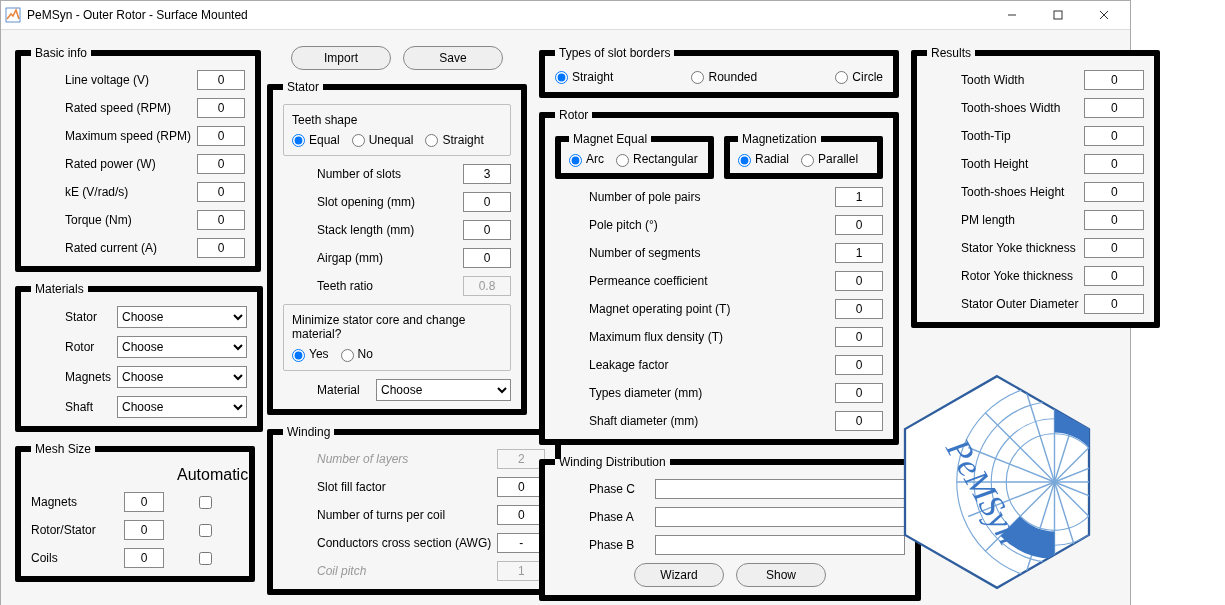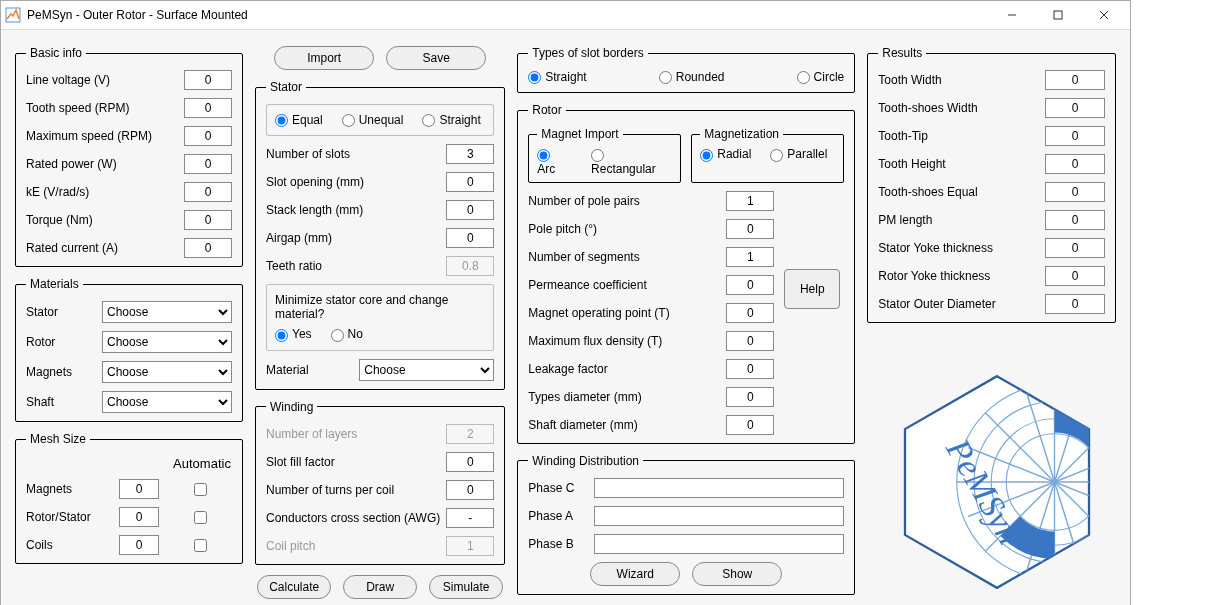--- a/index.html
+++ b/index.html
@@ -60,40 +60,41 @@
   .col {
     display: flex;
     flex-direction: column;
     gap: 10px;
   }
   .col1 { width: 240px; }
   .col2 { width: 260px; }
   .col3 { width: 360px; }
   .col4 { width: 275px; }
   fieldset.group {
-    border: 1px solid #000000;
+    border: 6px solid #000000;
     border-radius: 2px;
     padding: 10px 10px 8px 10px;
     margin: 0;
     background: #f6f6f6;
   }
   fieldset.group > legend {
     padding: 0 4px;
     font-size: 12px;
   }
   .row {
     display: flex;
     align-items: center;
     justify-content: space-between;
     margin-bottom: 8px;
     gap: 6px;
   }
   .row:last-child { margin-bottom: 0; }
   .row label.lbl {
     white-space: nowrap;
+    margin-left: 34px;
   }
   .numbox, .txtbox {
     width: 48px;
     height: 20px;
     border: 1px solid #888;
     background: #fff;
     text-align: center;
     font-size: 12px;
     box-sizing: border-box;
     padding: 0 2px;
@@ -127,21 +128,21 @@
     cursor: pointer;
   }
   .btn.sq { border-radius: 12px; }
   .btnrow {
     display: flex;
     gap: 12px;
     justify-content: center;
   }
   .radiorow {
     display: flex;
-    gap: 19px;
+    gap: 12px;
     align-items: center;
   }
   input[type=radio], input[type=checkbox] {
     margin: 0 4px 0 0;
     vertical-align: middle;
   }
   .subgroup {
     border: 1px solid #c0c0c0;
     border-radius: 2px;
     padding: 8px 8px;
@@ -151,21 +152,21 @@
     font-size: 12px;
     margin-bottom: 6px;
   }
   .meshtbl {
     display: grid;
     grid-template-columns: 80px 50px 60px;
     row-gap: 8px;
     column-gap: 8px;
     align-items: center;
   }
-  .meshhdr { font-size: 13px; text-align: center; }
+  .meshhdr { font-size: 16px; text-align: center; }
   .meshcell { display:flex; justify-content:center; }
   .help-btn {
     width: 56px;
     height: 40px;
     border: 1px solid #888;
     border-radius: 4px;
     background: #efefef;
     display: flex;
     align-items: center;
     justify-content: center;
@@ -183,21 +184,21 @@
     gap: 10px;
   }
   .twocol > fieldset { flex: 1; }
   .hexlogo {
     position: absolute;
     right: 18px;
     bottom: 8px;
     width: 230px;
     height: 230px;
   }
-  .disabled-label { color:#999; }
+  .disabled-label { color:#999;font-style:italic; }
 </style>
 </head>
 <body>
 
 <div class="window">
 
   <div class="titlebar">
     <span class="appicon">
       <svg viewBox="0 0 16 16">
         <path d="M2 12 L6 7 L8 9 L11 3 L14 12" fill="none" stroke="#e9863e" stroke-width="1.6"></path>
@@ -228,21 +229,21 @@
   <div class="content">
 
     <div class="col col1">
       <fieldset class="group">
         <legend>Basic info</legend>
         <div class="row">
             <label class="lbl">Line voltage (V)</label>
             <input class="numbox" value="0" style="">
           </div>
         <div class="row">
-            <label class="lbl">Tooth speed (RPM)</label>
+            <label class="lbl">Rated speed (RPM)</label>
             <input class="numbox" value="0" style="">
           </div>
         <div class="row">
             <label class="lbl">Maximum speed (RPM)</label>
             <input class="numbox" value="0" style="">
           </div>
         <div class="row">
             <label class="lbl">Rated power (W)</label>
             <input class="numbox" value="0" style="">
           </div>
@@ -313,20 +314,21 @@
 
     <div class="col col2">
       <div class="btnrow">
         <button class="btn" style="width:100px">Import</button>
         <button class="btn" style="width:100px">Save</button>
       </div>
 
       <fieldset class="group">
         <legend>Stator</legend>
         <div class="subgroup" style="margin-top:0">
+          <div class="sgtitle">Teeth shape</div>
           <div class="radiorow">
             <label><input type="radio" name="teeth" checked="" style=""><span>Equal</span></label>
             <label><input type="radio" name="teeth" style=""><span>Unequal</span></label>
             <label><input type="radio" name="teeth" style=""><span>Straight</span></label>
           </div>
         </div>
         <div class="row" style="margin-top:8px">
             <label class="lbl">Number of slots</label>
             <input class="numbox" value="3" style="">
           </div>
@@ -397,21 +399,21 @@
           <label><input type="radio" name="border" checked="" style=""><span>Straight</span></label>
           <label><input type="radio" name="border" style=""><span>Rounded</span></label>
           <label><input type="radio" name="border" style=""><span>Circle</span></label>
         </div>
       </fieldset>
 
       <fieldset class="group">
         <legend>Rotor</legend>
         <div class="twocol">
           <fieldset class="group" style="padding:6px 8px">
-            <legend>Magnet Import</legend>
+            <legend>Magnet Equal</legend>
             <div class="radiorow">
               <label><input type="radio" name="mshape" checked="" style=""><span>Arc</span></label>
               <label><input type="radio" name="mshape" style=""><span>Rectangular</span></label>
             </div>
           </fieldset>
           <fieldset class="group" style="padding:6px 8px">
             <legend>Magnetization</legend>
             <div class="radiorow">
               <label><input type="radio" name="magz" checked="" style=""><span>Radial</span></label>
               <label><input type="radio" name="magz" style=""><span>Parallel</span></label>
@@ -451,23 +453,20 @@
               </div>
             <div class="row">
                 <label class="lbl">Types diameter (mm)</label>
                 <input class="numbox" value="0" style="">
               </div>
             <div class="row">
                 <label class="lbl">Shaft diameter (mm)</label>
                 <input class="numbox" value="0" style="">
               </div>
           </div>
-          <div style="width:60px; display:flex; align-items:center; padding-top:78px">
-            <button class="help-btn">Help</button>
-          </div>
         </div>
       </fieldset>
 
       <fieldset class="group">
         <legend>Winding Distribution</legend>
         <div class="row">
             <label class="lbl" style="width:60px">Phase C</label>
             <input class="phase-input" style="">
           </div>
         <div class="row">
@@ -498,21 +497,21 @@
           </div>
         <div class="row">
             <label class="lbl">Tooth-Tip</label>
             <input class="numbox" style="width: 60px;" value="0">
           </div>
         <div class="row">
             <label class="lbl">Tooth Height</label>
             <input class="numbox" style="width: 60px;" value="0">
           </div>
         <div class="row">
-            <label class="lbl">Tooth-shoes Equal</label>
+            <label class="lbl">Tooth-shoes Height</label>
             <input class="numbox" style="width: 60px;" value="0">
           </div>
         <div class="row">
             <label class="lbl">PM length</label>
             <input class="numbox" style="width: 60px;" value="0">
           </div>
         <div class="row">
             <label class="lbl">Stator Yoke thickness</label>
             <input class="numbox" style="width: 60px;" value="0">
           </div>

